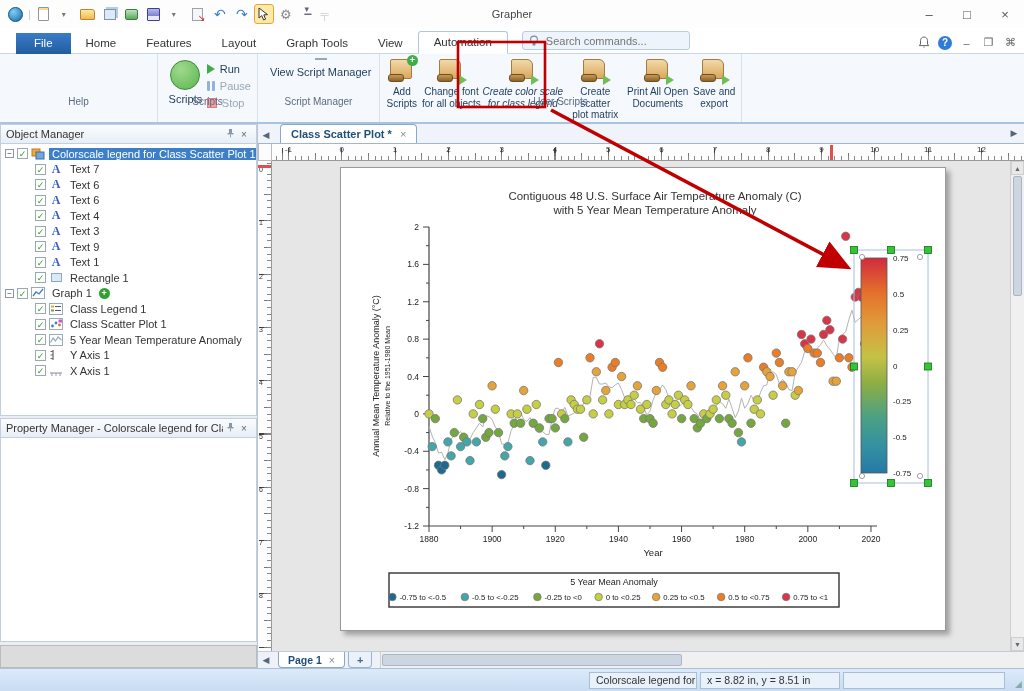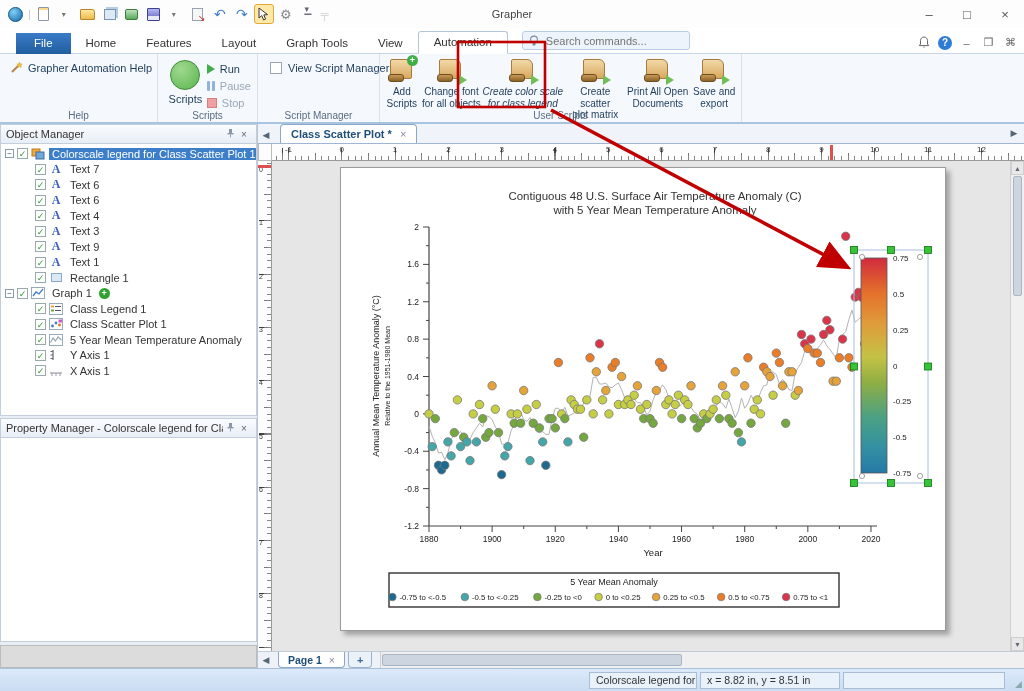--- a/index.html
+++ b/index.html
@@ -24,37 +24,37 @@
   .rtab.active{background:#fff;border:1px solid #b4c6da;border-bottom:1px solid #fff;border-radius:3px 3px 0 0;}
   #searchbox{margin-left:14px;margin-bottom:3px;width:168px;height:19px;background:#eef4fb;border:1px solid #b7cde6;border-radius:3px;display:flex;align-items:center;padding:0 6px;gap:5px;color:#667;}
   #searchbox input{border:none;background:transparent;outline:none;font-size:11px;width:130px;color:#556;}
   #tabrow-right{position:absolute;right:6px;bottom:3px;display:flex;align-items:center;gap:7px;color:#666;}
   .tr-ico{width:15px;height:15px;display:flex;align-items:center;justify-content:center;font-size:11px;}
   .help-circ{width:14px;height:14px;border-radius:50%;background:#2e7cd6;color:#fff;font-size:10px;font-weight:bold;display:flex;align-items:center;justify-content:center;}
 
   
   #ribbon{position:absolute;left:0;top:54px;width:1024px;height:70px;background:#f5f8fc;border-bottom:2px solid #a9c4e0;display:flex;}
   .rgroup{position:relative;height:100%;border-right:1px solid #d9e2ec;display:flex;flex-direction:column;}
-  .rgroup-label{position:absolute;bottom:1px;left:0;right:0;text-align:center;font-size:10px;color:#5a6b82;}
+  .rgroup-label{position:absolute;bottom:15px;left:0;right:0;text-align:center;font-size:10px;color:#5a6b82;}
   .rgroup-body{flex:1;display:flex;padding:4px 6px 14px;}
   
   .help-item{display:flex;align-items:center;gap:5px;height:20px;padding:0 4px;white-space:nowrap;color:#1e3c5c;}
   
   #record-col{display:flex;flex-direction:column;align-items:center;width:52px;}
   #record-circle{width:30px;height:30px;border-radius:50%;background:radial-gradient(circle at 35% 30%,#9fd98f,#5cb54e);border:1px solid #3c8a36;margin-top:2px;}
   #record-label{margin-top:3px;color:#1e3c5c;}
   .rps{display:flex;align-items:center;gap:5px;height:17px;white-space:nowrap;}
   .rps .lbl{color:#1e3c5c;} .rps.disabled .lbl{color:#9aa7b6;}
   .run-tri{width:0;height:0;border-left:8px solid #3fae49;border-top:5px solid transparent;border-bottom:5px solid transparent;}
   .pause-bars{display:flex;gap:2px;}
   .pause-bars i{display:block;width:3px;height:10px;background:#8fb3dd;border-radius:1px;}
   .stop-sq{width:10px;height:10px;background:#f0a0a0;border:1px solid #d97f7f;}
   
   .chk{width:12px;height:12px;border:1px solid #99a6b6;background:#fff;display:inline-block;}
-  .chk-item{display:flex;align-items:center;gap:6px;height:20px;padding:0 6px;color:#1e3c5c;white-space:nowrap;}
+  .chk-item{display:flex;align-items:center;gap:6px;height:20px;padding:0 6px;color:#1e3c5c;white-space:nowrap;flex-direction:column;}
   
   .us-btn{display:flex;flex-direction:column;align-items:center;padding-top:1px;font-size:10px;color:#1e3c5c;text-align:center;line-height:1.15;}
   .scroll-ico{position:relative;width:28px;height:26px;margin-bottom:2px;}
   .scroll-ico .paper{position:absolute;left:2px;top:1px;width:22px;height:20px;background:linear-gradient(#f2d9a8,#d9a85f);border:1px solid #a67b3c;border-radius:2px 6px 2px 2px;}
   .scroll-ico .roll{position:absolute;left:0px;top:16px;width:16px;height:8px;background:linear-gradient(#c99a57,#8a6228);border:1px solid #6e4d1f;border-radius:3px;}
   .badge-plus{position:absolute;right:-2px;top:-3px;width:11px;height:11px;border-radius:50%;background:#3fae49;color:#fff;font-size:9px;font-weight:bold;line-height:11px;text-align:center;}
   .badge-run{position:absolute;right:-2px;bottom:-1px;width:0;height:0;border-left:8px solid #6fbf56;border-top:5px solid transparent;border-bottom:5px solid transparent;}
 
   
   #main{position:absolute;left:0;top:124px;width:1024px;height:544px;display:flex;}
@@ -221,27 +221,20 @@
       <span class="help-circ">?</span>
       <span class="tr-ico">–</span>
       <span class="tr-ico">❐</span>
       <span class="tr-ico">⌘</span>
     </div>
   </div>
 
   <div id="ribbon">
       <div class="rgroup" style="width: 158px;">
         <div class="rgroup-body" style="flex-direction: column;">
-          <div class="help-item">
-            <span><svg width="13" height="13" viewBox="0 0 13 13">
-                <path d="M2 11 L8 5" stroke="#b5854a" stroke-width="2"></path>
-                <path d="M9.5 1.2 l0.8 1.7 1.9 0.3 -1.4 1.3 0.4 1.9 -1.7-0.9 -1.7 0.9 0.4-1.9 -1.4-1.3 1.9-0.3 z" fill="#f4c23c" stroke="#c89a27" stroke-width="0.5"></path>
-              </svg></span>
-            <span>Grapher Automation Help</span>
-          </div>
         </div>
         <div class="rgroup-label">Help</div>
       </div>
       <div class="rgroup" style="width: 100px;">
         <div class="rgroup-body">
           <div id="record-col">
             <div>
               <div id="record-circle"></div>
             </div>
             <div id="record-label">Scripts</div>

